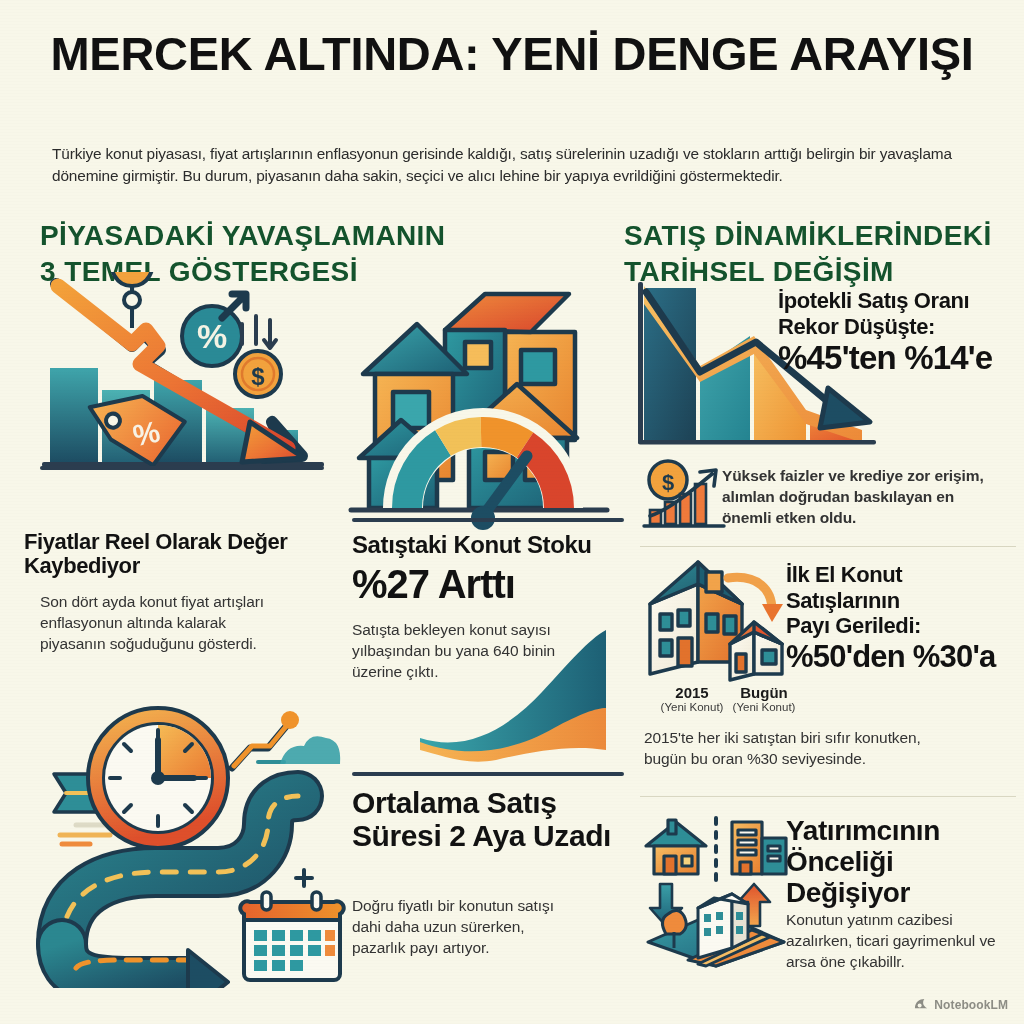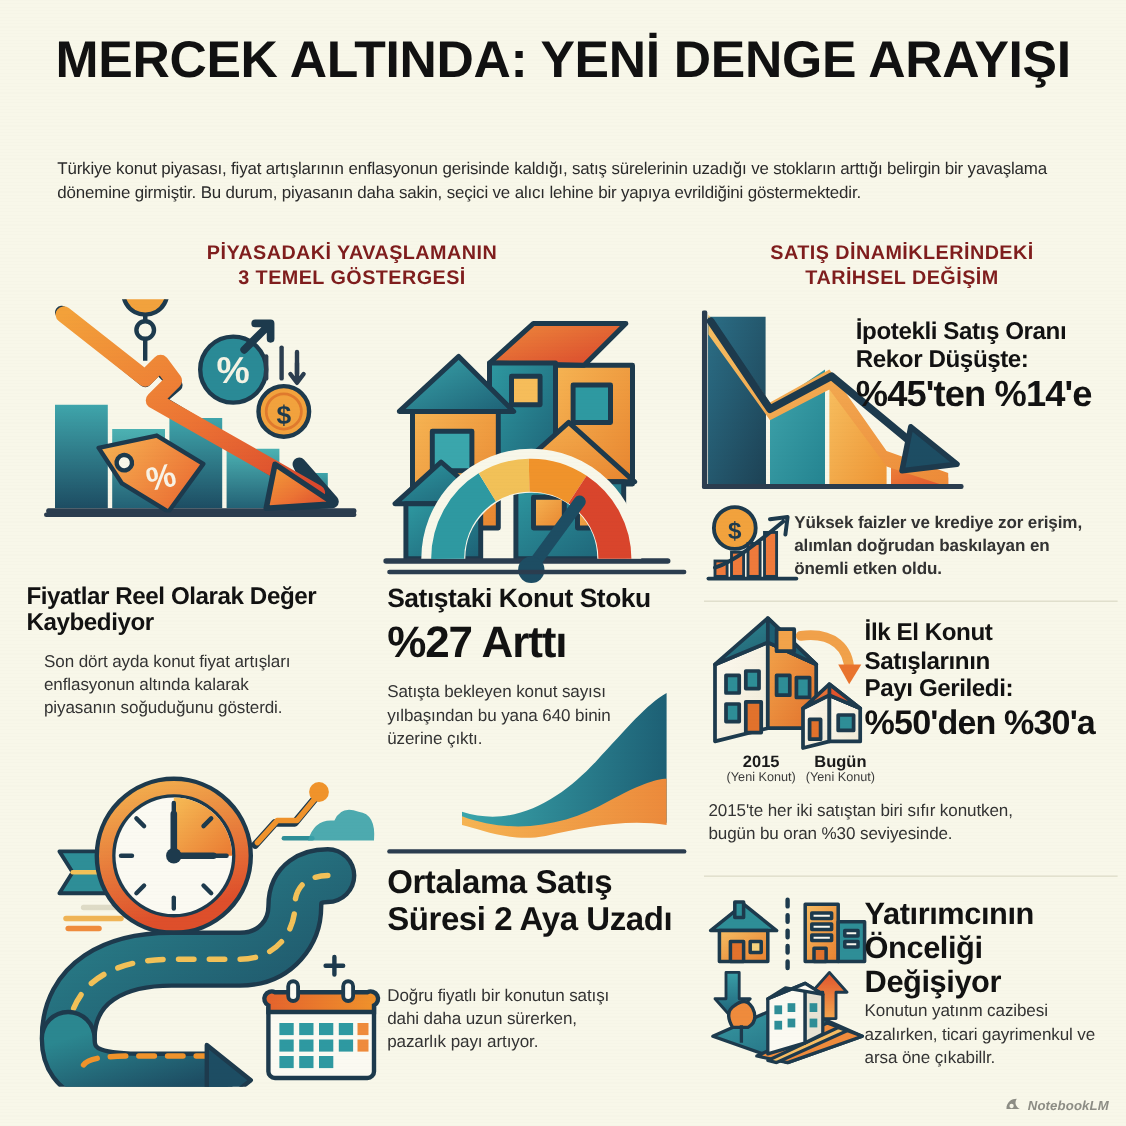--- a/index.html
+++ b/index.html
@@ -25,37 +25,37 @@
   }
   .title .l1{display:block;font-size:45px;letter-spacing:0px;}
   .title .l2{display:block;font-size:47px;letter-spacing:-0.3px;}
   .subtitle{
     position:absolute;left:52px;right:52px;top:143px;text-align:left;
     font-size:15.4px;line-height:1.42;color:#2b2b2b;letter-spacing:-0.15px;
   }
 
   
   .sec-head{
-    position:absolute;text-align:center;font-weight:bold;
-    font-size:18px;line-height:1.3;letter-spacing:0.4px;color:#7f1d1d;
+    position:absolute;font-weight:bold;
+    font-size:28px;line-height:1.3;letter-spacing:0.4px;color:#14532d;
   }
   .sec-left{left:40px;width:560px;top:218px;}
   .sec-right{left:624px;width:392px;top:218px;}
 
   
   .headline{font-weight:bold;line-height:1.1;color:#121212;letter-spacing:-0.4px;}
   .body{line-height:1.34;color:#333;letter-spacing:-0.1px;}
   .abs{position:absolute;}
   .hr{position:absolute;height:1px;background:#d9d7c2;}
 
   .rule{position:absolute;height:4px;background:#2b3d4f;border-radius:2px;}
 
   
   .wm{position:absolute;right:16px;bottom:12px;display:flex;align-items:center;gap:5px;
-      font-size:12px;color:#8d8d85;font-weight:bold;letter-spacing:0.1px;font-style:italic;}
+      font-size:12px;color:#8d8d85;font-weight:bold;letter-spacing:0.1px;}
   .wm svg{display:block;}
 </style>
 </head>
 <body>
 
 <div class="canvas">
 
   <div class="title">
     <span class="l2">MERCEK ALTINDA: YENİ DENGE ARAYIŞI</span>
   </div>

